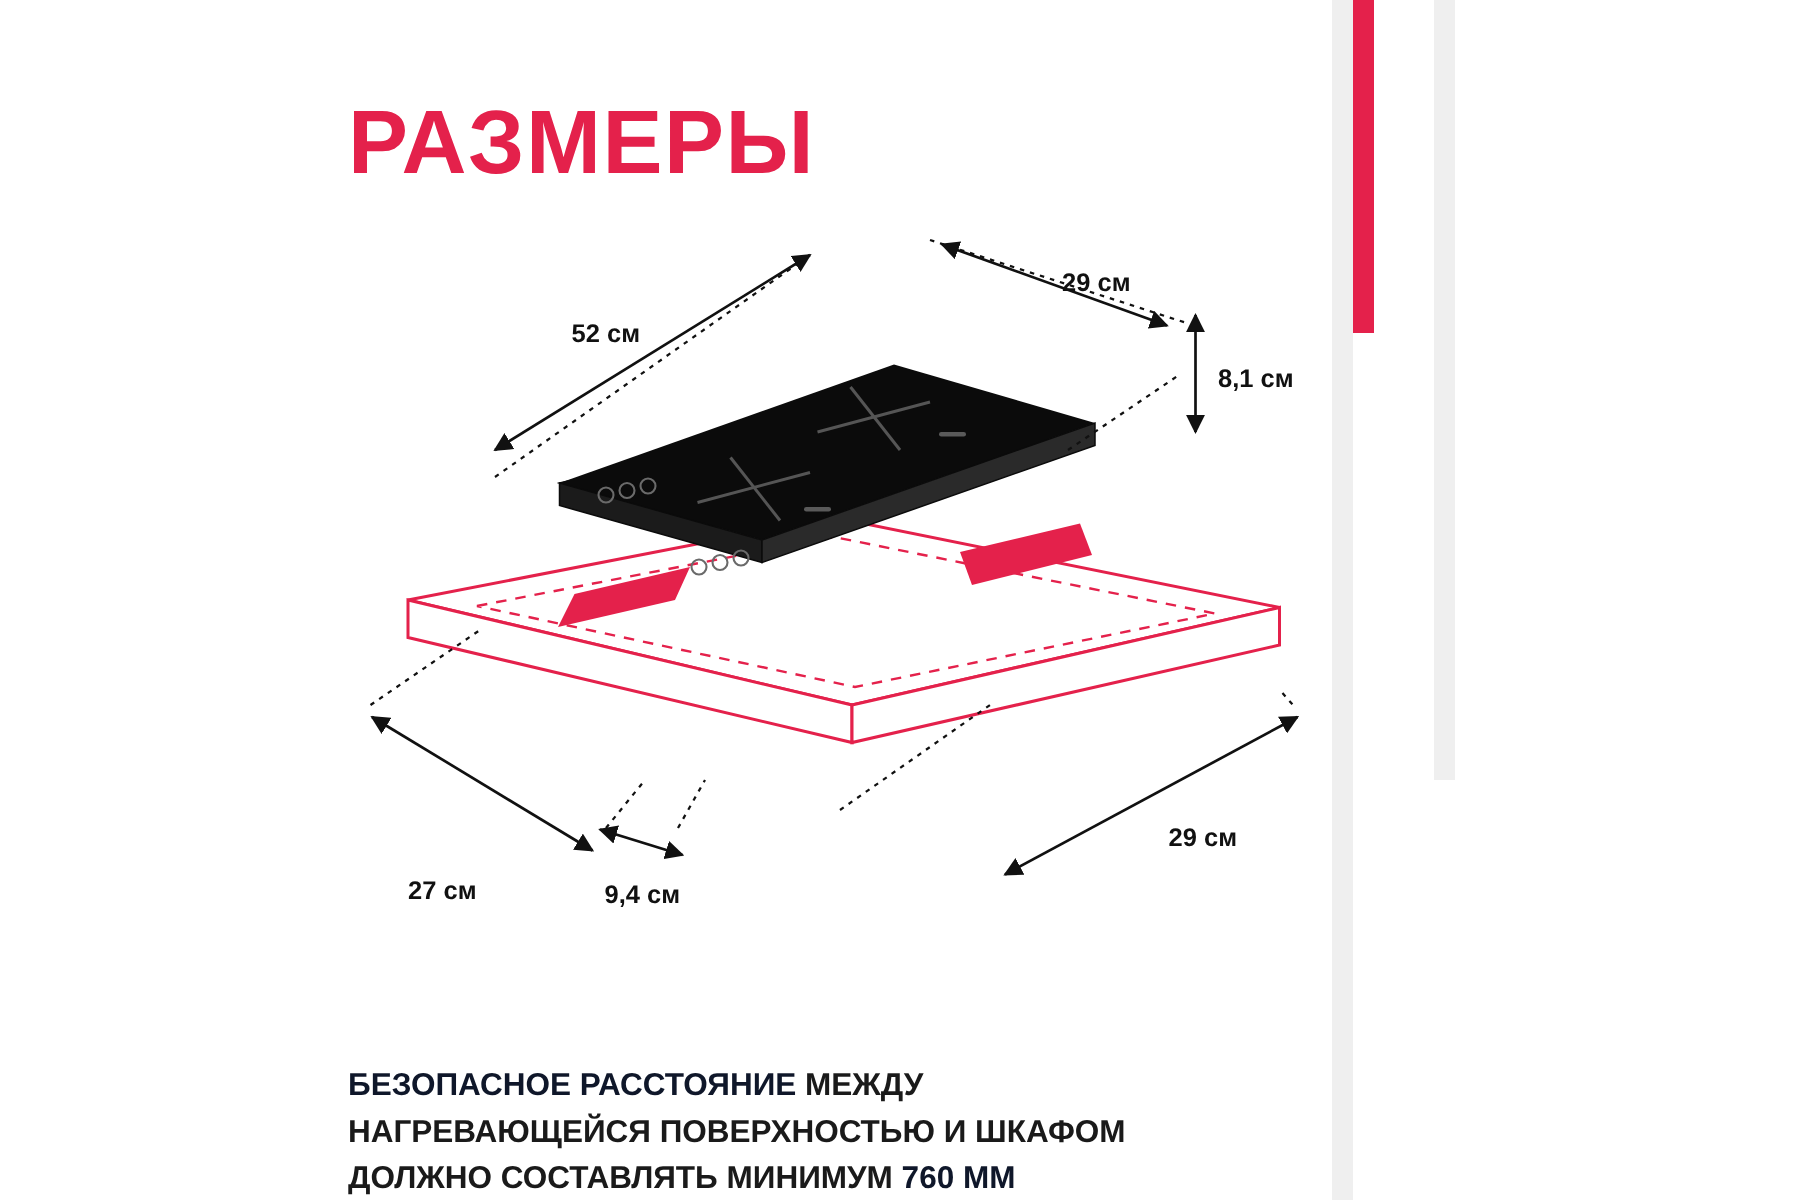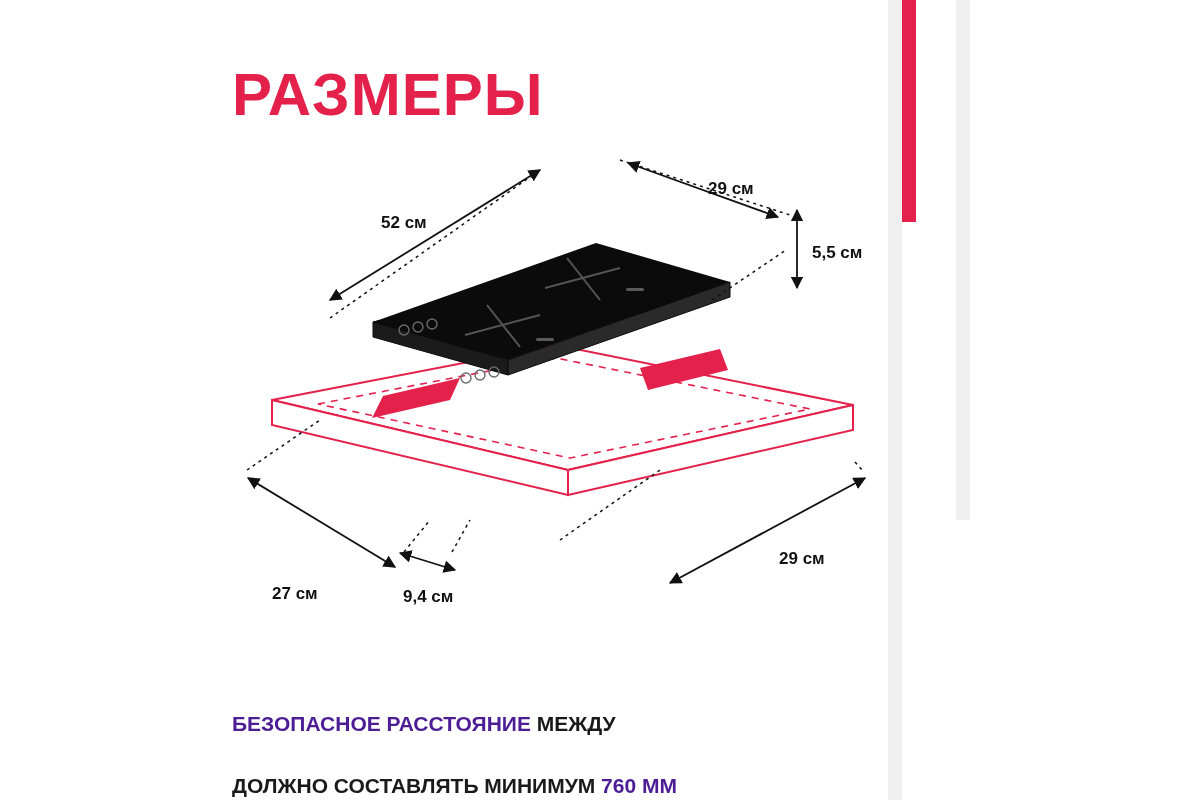--- a/index.html
+++ b/index.html
@@ -68,21 +68,21 @@
     position: absolute;
     left: 232px;
     top: 708px;
     width: 700px;
     font-size: 21px;
     font-weight: bold;
     line-height: 31px;
     color: #1a1a1a;
     text-transform: uppercase;
   }
-  .note .hl { color: #4c1d95; }
+  .note .hl { color: #0f172a; }
 </style>
 </head>
 <body>
 
 <div class="stripe stripe-gray-a"></div>
 <div class="stripe stripe-red"></div>
 <div class="stripe stripe-gray-c"></div>
 
 <div class="title">РАЗМЕРЫ</div>
 
@@ -172,22 +172,22 @@
     <line x1="248" y1="478" x2="395" y2="567" marker-start="url(#arrowstart)" marker-end="url(#arrow)"></line>
 
     <line x1="400" y1="553" x2="455" y2="570" marker-start="url(#arrowstart)" marker-end="url(#arrow)"></line>
 
     <line x1="670" y1="583" x2="865" y2="478" marker-start="url(#arrowstart)" marker-end="url(#arrow)"></line>
   </g>
 </svg>
 
 <div class="dim dim-52">52 см</div>
 <div class="dim dim-29">29 см</div>
-<div class="dim dim-55">5,5 см</div>
+<div class="dim dim-55">8,1 см</div>
 <div class="dim dim-27">27 см</div>
 <div class="dim dim-57">9,4 см</div>
 <div class="dim dim-49">29 см</div>
 
 <div class="note">
   <span class="hl">БЕЗОПАСНОЕ РАССТОЯНИЕ</span><span> МЕЖДУ</span><br>
-  <br>
+  <span>НАГРЕВАЮЩЕЙСЯ ПОВЕРХНОСТЬЮ И ШКАФОМ</span><br>
   <span>ДОЛЖНО СОСТАВЛЯТЬ МИНИМУМ </span><span class="hl">760 ММ</span>
 </div>
 
 </body></html>

